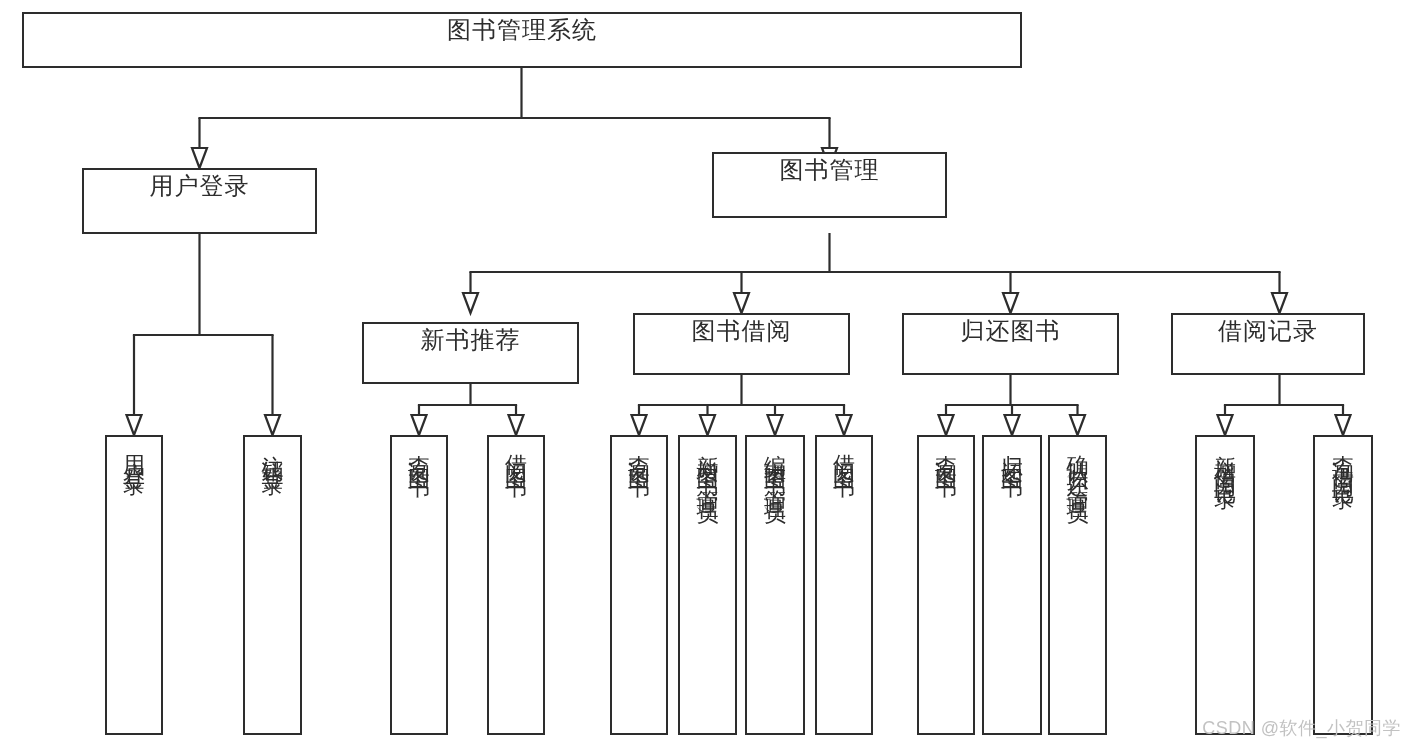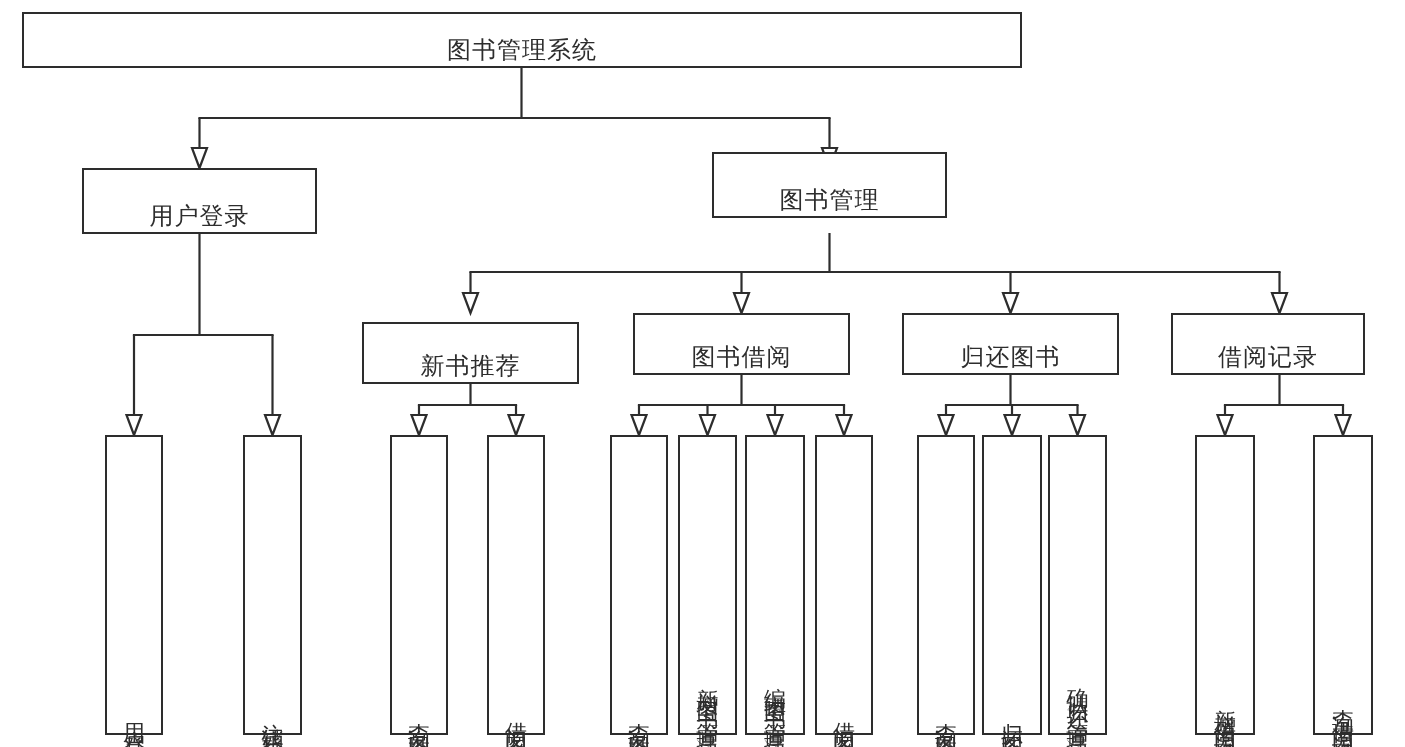--- a/index.html
+++ b/index.html
@@ -17,21 +17,21 @@
     z-index: 0;
   }
   .connectors path { stroke: #2d2d2d; stroke-width: 2.2; fill: none; }
   .connectors .arrowhead { fill: #2d2d2d; stroke: none; }
   .box {
     position: absolute;
     box-sizing: border-box;
     background: #ffffff;
     border: 2.5px solid #2d2d2d;
     display: flex;
-    align-items: flex-end;
+    align-items: flex-start;
     justify-content: center;
     color: #2d2d2d;
     z-index: 1;
   }
   .h-label {
     font-size: 24px;
     font-weight: 500;
     letter-spacing: 1px;
     white-space: nowrap;
   }
@@ -157,14 +157,15 @@
     <span class="v-label">确认归还（管理员）</span>
   </div>
 
   <div class="box" style="left:1195px; top:435px; width:60px; height:300px">
     <span class="v-label">新增借阅记录</span>
   </div>
   <div class="box" style="left:1313px; top:435px; width:60px; height:300px">
     <span class="v-label">查询借阅记录</span>
   </div>
 
+  <div class="watermark">CSDN @软件_小贺同学</div>
 
 </div>
 
 </body></html>

